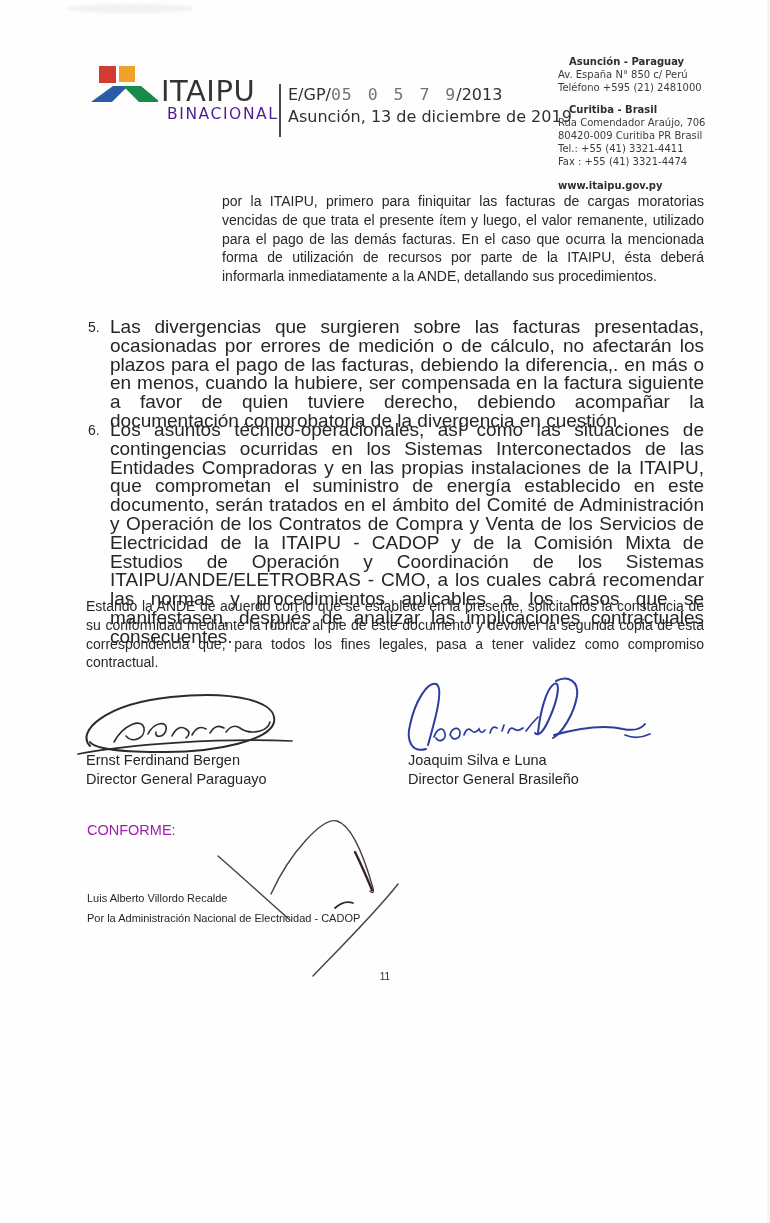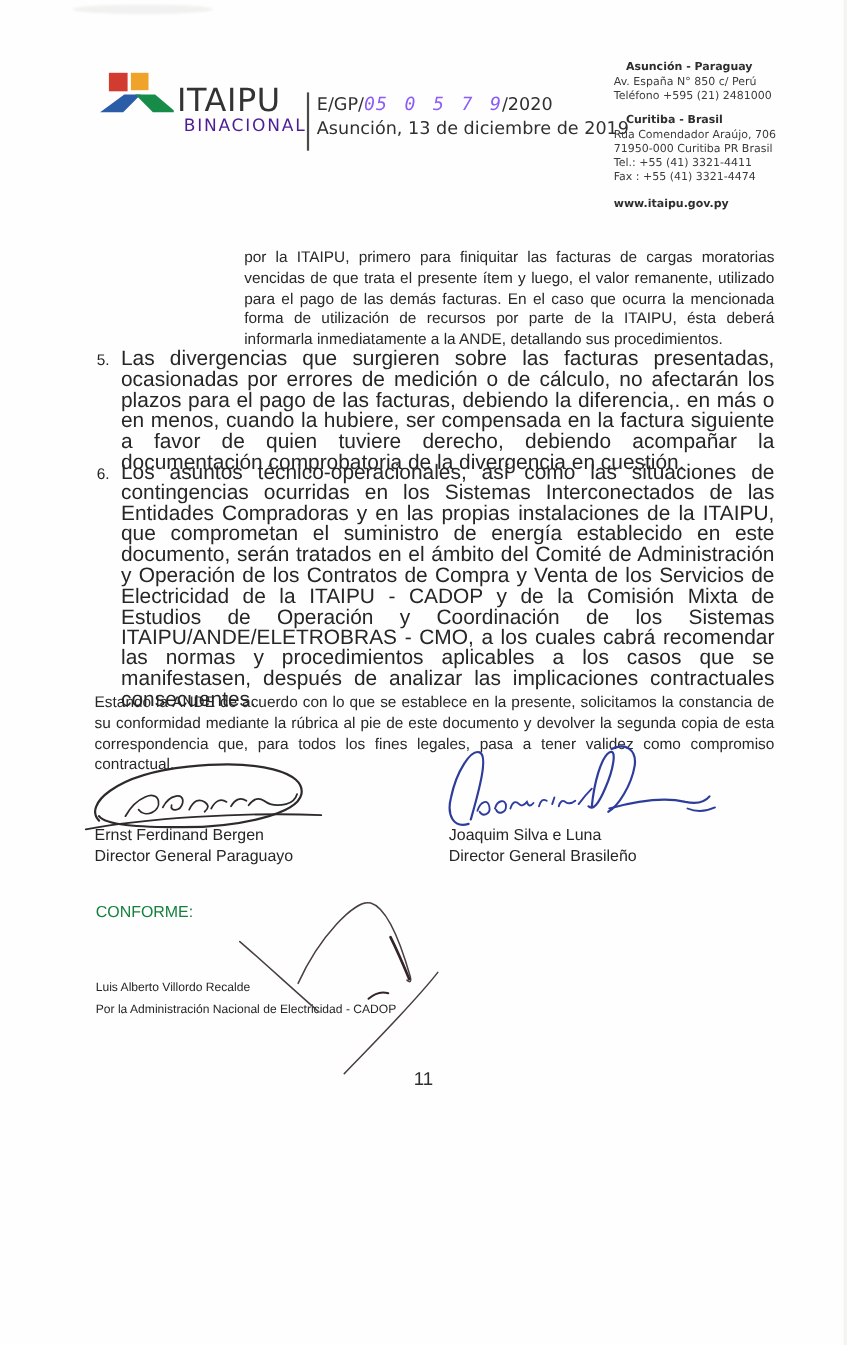--- a/index.html
+++ b/index.html
@@ -38,56 +38,56 @@
     position: absolute; left: 279px; top: 84px; width: 2px; height: 53px;
     background: #4a4a4a;
   }
   .ref-block {
     position: absolute; left: 288px; top: 84px;
     font-family: "DejaVu Sans", sans-serif;
     font-size: 16px; color: #303030; line-height: 22px; white-space: nowrap;
   }
   .ref-stamp {
     font-family: "DejaVu Sans Mono", monospace;
-    font-size: 16.5px; letter-spacing: 1px; word-spacing: 4px; color: #8b5cf6; font-style: italic;
+    font-size: 16.5px; letter-spacing: 1px; word-spacing: 4px; color: #737373;
   }
   .contact-block {
     position: absolute; left: 558px; top: 55px; width: 200px;
     font-family: "DejaVu Sans", sans-serif;
     font-size: 10px; line-height: 13px; color: #3b3b3b;
   }
   .contact-block .grp { margin-bottom: 9px; }
   .contact-title { font-weight: bold; color: #2e2e2e; margin-left: 11px; }
   .contact-site { font-weight: bold; color: #2e2e2e; margin-top: 11px; }
   
   .bodytext {
     position: absolute;
     font-size: 14px; line-height: 18.8px;
-    text-align: justify; color: #282828; margin-top: 32px;
+    text-align: justify; color: #282828;
   }
   .p-cont   { left: 222px; top: 192px; width: 482px; }
   .closing  { left: 86px;  top: 597px; width: 618px; }
   .num-item { position: absolute; left: 88px; display: flex; }
   .item-5 { top: 318px; width: 616px; }
   .item-6 { top: 421px; width: 616px; }
   .num-item .marker { width: 22px; flex: 0 0 22px; font-size: 14px; line-height: 18.8px; }
   .num-item .itext  { flex: 1; font-size: 19px; line-height: 18.8px; text-align: justify; }
   
   .sig-svg { position: absolute; }
   .sig-ernst   { left: 76px;  top: 690px; }
   .sig-joaquim { left: 398px; top: 675px; }
   .sig-conforme{ left: 205px; top: 808px; }
   .sig-name-block { position: absolute; font-size: 14.5px; line-height: 19px; color: #262626; }
   .sig-left-block  { left: 86px;  top: 751px; }
   .sig-right-block { left: 408px; top: 751px; }
-  .conforme-label { position: absolute; left: 87px; top: 822px; font-size: 14.5px; color: #15803d; }
+  .conforme-label { position: absolute; left: 87px; top: 822px; font-size: 14.5px; color: #a21caf; }
   .conforme-block { position: absolute; left: 87px; top: 889px; font-size: 11px; line-height: 19.5px; color: #262626; }
   .page-number {
     position: absolute; left: 0; top: 971px; width: 100%;
-    text-align: center; font-size: 17px; color: #2e2e2e;
+    text-align: center; font-size: 10px; color: #2e2e2e;
   }
 </style>
 </head>
 <body>
 
 <div class="page">
 
   <div class="scan-smudge"></div>
   <div class="scan-edge"></div>
 
@@ -97,35 +97,35 @@
     <polygon points="25,20 40,20 24,36 3,36" fill="#2a5ca8"></polygon>
     <polygon points="35,20 53,20 72,36 51,36" fill="#168c48"></polygon>
   </svg>
   <div class="logo-word">ITAIPU</div>
   <div class="logo-sub">BINACIONAL</div>
 
   <div class="header-divider"></div>
 
   <div class="ref-block">
     <div>
-      <span>E/GP/</span><span class="ref-stamp">05 0 5 7 9</span><span>/2020</span>
+      <span>E/GP/</span><span class="ref-stamp">05 0 5 7 9</span><span>/2013</span>
     </div>
     <div>Asunción, 13 de diciembre de 2019</div>
   </div>
 
   <div class="contact-block">
     <div class="grp">
       <div class="contact-title">Asunción - Paraguay</div>
       <div>Av. España N° 850 c/ Perú</div>
       <div>Teléfono +595 (21) 2481000</div>
     </div>
     <div class="grp">
       <div class="contact-title">Curitiba - Brasil</div>
       <div>Rua Comendador Araújo, 706</div>
-      <div>71950-000 Curitiba PR Brasil</div>
+      <div>80420-009 Curitiba PR Brasil</div>
       <div>Tel.: +55 (41) 3321-4411</div>
       <div>Fax : +55 (41) 3321-4474</div>
     </div>
     <div class="contact-site">www.itaipu.gov.py</div>
   </div>
 
   <div class="bodytext p-cont">por la ITAIPU, primero para finiquitar las facturas de cargas moratorias vencidas de que trata el presente ítem y luego, el valor remanente, utilizado para el pago de las demás facturas.  En el caso que ocurra la mencionada forma de utilización de recursos por parte de la ITAIPU, ésta deberá informarla inmediatamente a la ANDE, detallando sus procedimientos.</div>
 
   <div class="num-item item-5">
     <span class="marker">5.</span>

